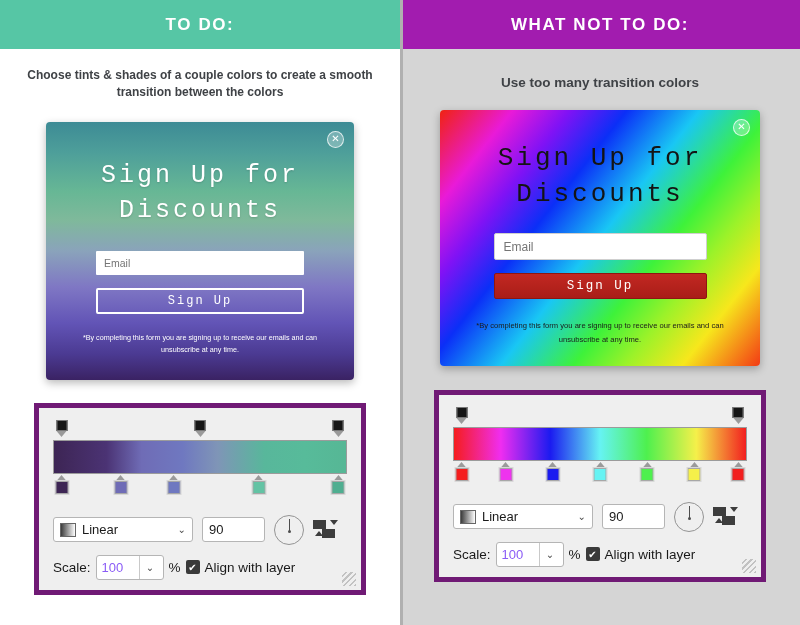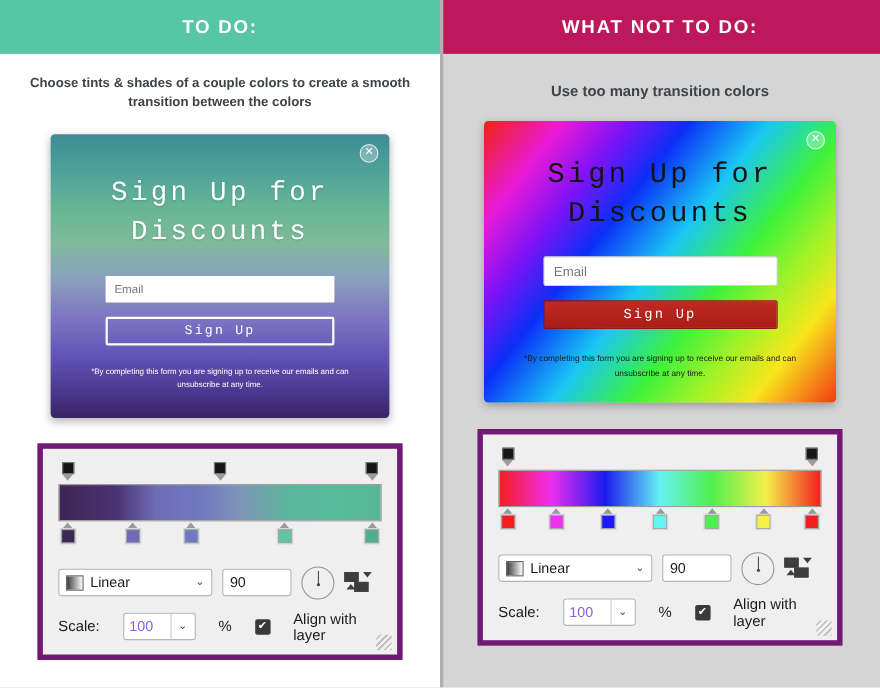--- a/index.html
+++ b/index.html
@@ -41,21 +41,21 @@
     height: 49px;
     display: flex;
     align-items: center;
     justify-content: center;
     font-size: 17px;
     font-weight: bold;
     letter-spacing: 1.6px;
     color: #ffffff;
   }
   .banner-todo { background: #56c6a5; }
-  .banner-not  { background: #be185d; }
+  .banner-not  { background: #a21caf; }
 
   
   .caption {
     text-align: center;
     color: #3f4246;
     font-weight: bold;
     padding: 18px 16px 0 16px;
     line-height: 1.45;
   }
   .caption-left  { font-size: 12px; }
@@ -397,21 +397,21 @@
     width: 0; height: 0;
     border-left: 4px solid transparent;
     border-right: 4px solid transparent;
     border-bottom: 5px solid #3d3d3d;
   }
 
   .scale-row {
     display: flex;
     align-items: center;
     margin-top: 10px;
-    gap: 21px;
+    gap: 5px;
     font-size: 13.5px;
     color: #1a1a1a;
   }
   .scale-input-wrap {
     display: flex;
     align-items: center;
     border: 1px solid #b5b5b5;
     border-radius: 3px;
     background: #ffffff;
     height: 25px;

